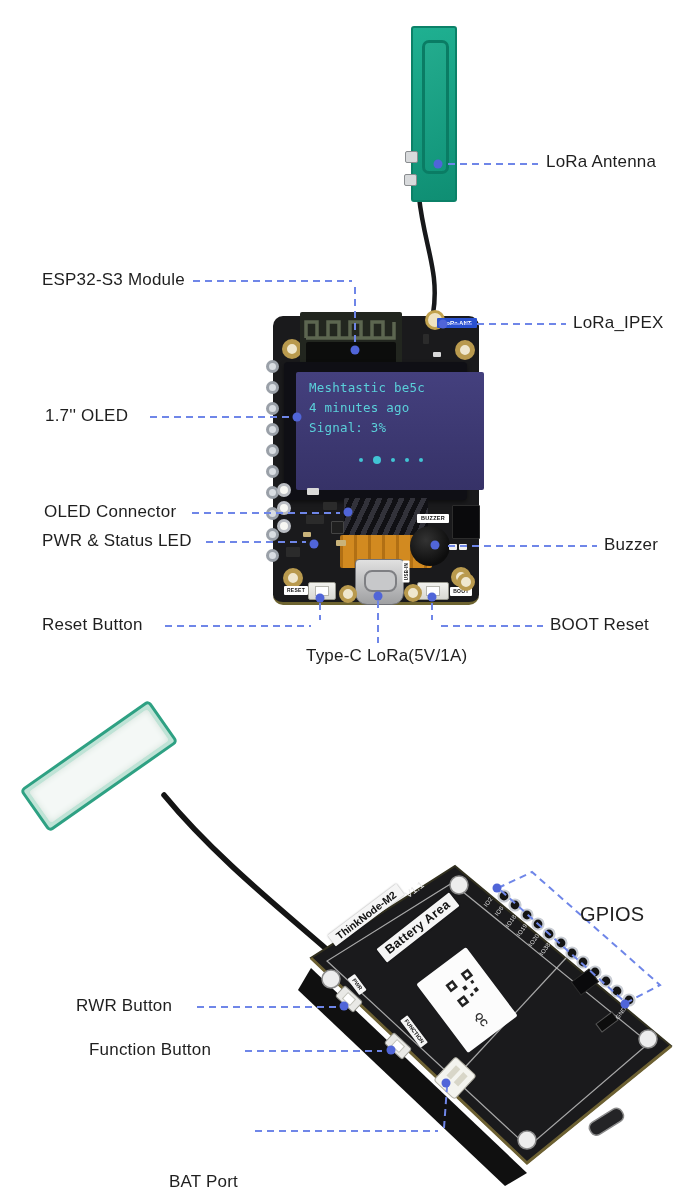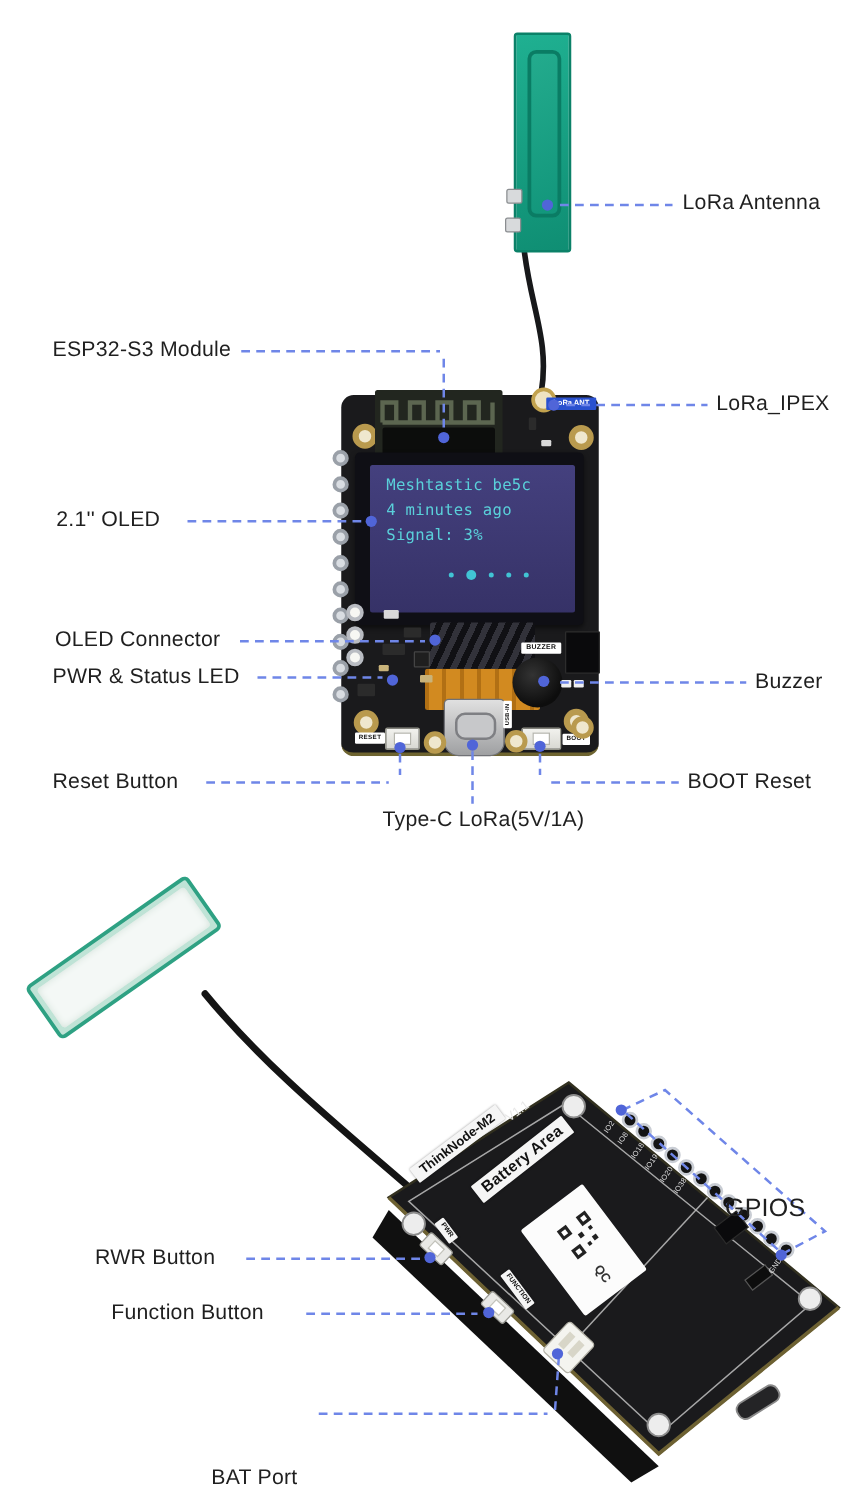--- a/index.html
+++ b/index.html
@@ -34,21 +34,21 @@
   .pad-l{width:7px;height:7px;border-radius:50%;border:3px solid #9aa0a8;background:#d9dde2;left:-7px;}
   .esp{left:27px;top:-4px;width:102px;height:56px;background:#22261f;border-radius:2px;overflow:hidden;}
   .esp .shield{left:6px;top:30px;width:90px;height:26px;background:#0c0d0c;border-radius:2px;}
   .ipex{left:152px;top:-6px;width:14px;height:14px;border-radius:50%;border:3px solid #c2a24e;background:#efe3c2;}
   .badge{background:#fff;color:#111;font-size:5.5px;font-weight:700;text-align:center;
          line-height:9px;height:9px;border-radius:1px;letter-spacing:.3px;}
   .badge-blue{background:#2a51cf;color:#fff;font-size:6px;font-weight:700;text-align:center;
          line-height:10px;height:10px;border-radius:1px;}
   .oled{left:11px;top:46px;width:183px;height:138px;background:#0f0f15;border-radius:4px;
         box-shadow:0 2px 4px rgba(0,0,0,.5);}
-  .oled .scr{left:12px;top:10px;width:164px;height:118px;border-radius:2px;
+  .oled .scr{left:12px;top:10px;width:188px;height:118px;border-radius:2px;
         background:linear-gradient(180deg,#44407e,#363267);overflow:hidden;}
   .oled .t{position:absolute;left:13px;white-space:nowrap;color:#5ad0da;
         font-family:"DejaVu Sans Mono",monospace;font-size:12.5px;letter-spacing:.2px;}
   .oled .dot{position:absolute;border-radius:50%;background:#41c4d4;}
   .sizemark{left:178px;top:168px;color:#9aa0ad;font-size:7px;font-family:"DejaVu Sans Mono",monospace;}
   .fpc-conn{left:71px;top:182px;width:84px;height:42px;border-radius:2px;
         background:repeating-linear-gradient(115deg,#32323a 0 5px,#101014 5px 10px);}
   .fpc{left:67px;top:219px;width:92px;height:33px;background:#d28a20;border-radius:2px;
         background-image:repeating-linear-gradient(90deg,rgba(150,90,10,.55) 0 3px,transparent 3px 14px);}
   .buzzer{left:137px;top:210px;width:40px;height:40px;border-radius:50%;
@@ -294,25 +294,25 @@
         <circle cx="625" cy="1004" r="4.5"></circle>
       <circle cx="344" cy="1006" r="4.5"></circle>
         <circle cx="391" cy="1050" r="4.5"></circle>
       <circle cx="446" cy="1083" r="4.5"></circle>
     </g>
   </svg>
 
   <div class="lbl" style="left:546px;top:152px;">LoRa Antenna</div>
   <div class="lbl" style="left:42px;top:270px;">ESP32-S3 Module</div>
   <div class="lbl" style="left:573px;top:313px;">LoRa_IPEX</div>
-  <div class="lbl" style="left:45px;top:406px;">2.1'' OLED</div>
+  <div class="lbl" style="left:45px;top:406px;">1.7'' OLED</div>
   <div class="lbl" style="left:44px;top:502px;">OLED Connector</div>
   <div class="lbl" style="left:42px;top:531px;">PWR &amp; Status LED</div>
   <div class="lbl" style="left:604px;top:535px;">Buzzer</div>
   <div class="lbl" style="left:42px;top:615px;">Reset Button</div>
   <div class="lbl" style="left:550px;top:615px;">BOOT Reset</div>
   <div class="lbl" style="left:306px;top:646px;">Type-C LoRa(5V/1A)</div>
-  <div class="lbl big" style="left:580px;top:956px;text-align:right;">GPIOS</div>
+  <div class="lbl big" style="left:580px;top:903px;text-align:right;">GPIOS</div>
   <div class="lbl" style="left:76px;top:996px;">RWR Button</div>
   <div class="lbl" style="left:89px;top:1040px;">Function Button</div>
   <div class="lbl" style="left:169px;top:1172px;">BAT Port</div>
 
 </div>
 
 </body></html>

